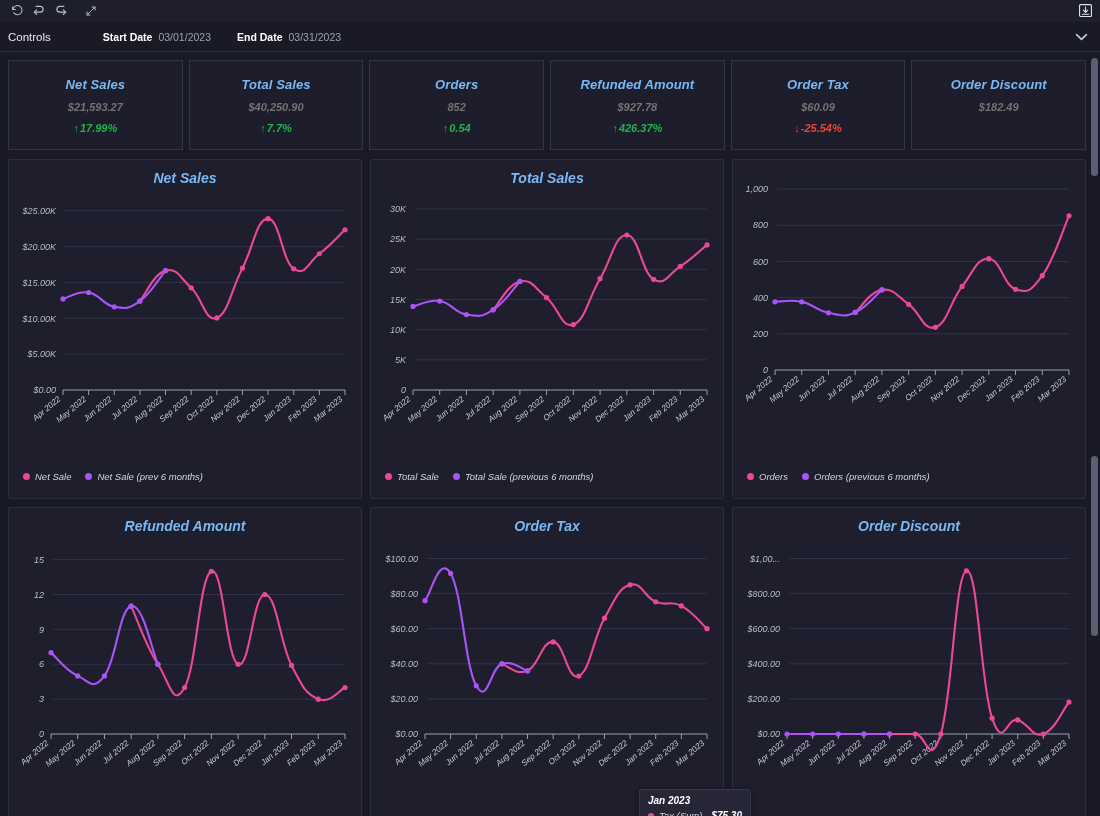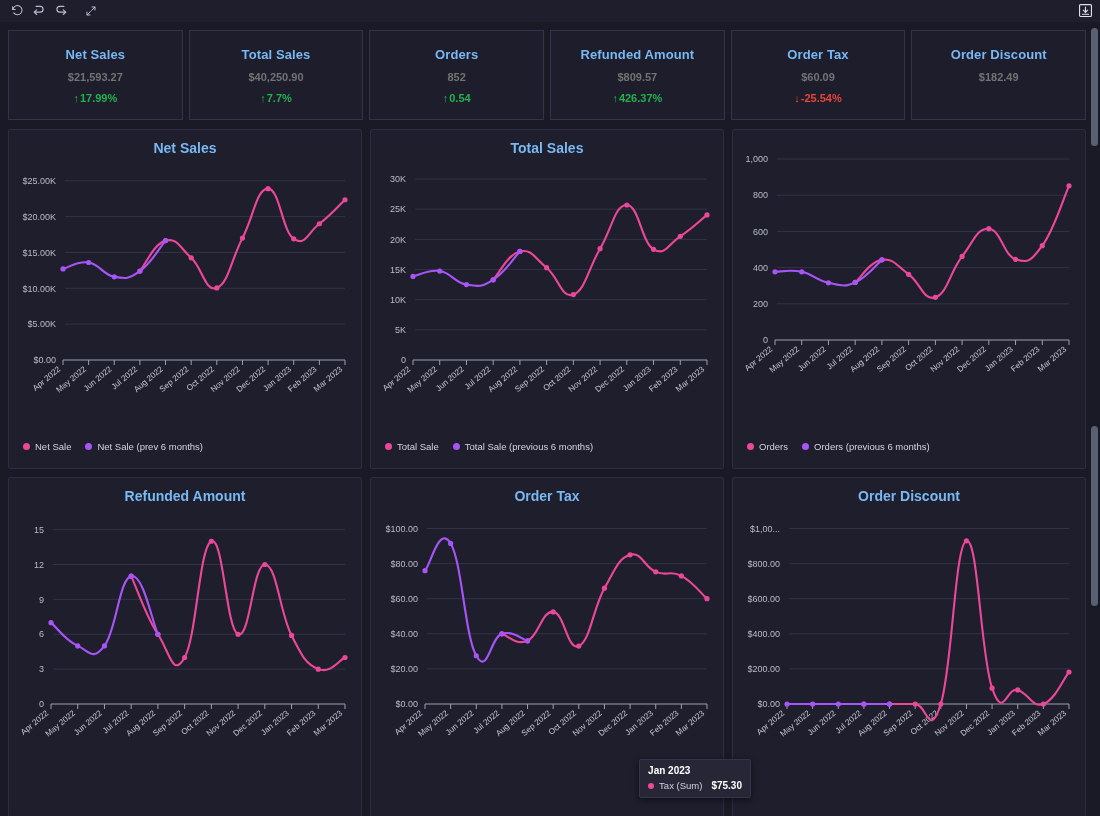--- a/index.html
+++ b/index.html
@@ -34,21 +34,21 @@
   }
   .ctrl-title { color: #e8e9ee; font-size: 11.5px; margin-right: 52px; }
   .ctrl-group { display: flex; align-items: baseline; margin-right: 26px; }
   .ctrl-label { color: #ffffff; font-size: 10.5px; font-weight: bold; margin-right: 6px; }
   .ctrl-value { color: #9aa0b4; font-size: 10.5px; }
   .chev { position: absolute; right: 12px; top: 50%; transform: translateY(-50%);
     color: #c6c9d6; cursor: pointer; display:flex; }
 
   
   .body-wrap { flex: 1; position: relative; overflow: hidden; padding: 0; }
-  .scroller { position: absolute; inset: 0; overflow: hidden; padding: 8px 14px 0 8px; }
+  .scroller { position: absolute; inset: 0; overflow: hidden; padding: 8px 14px 0 8px; font-style: italic; }
 
   
   .kpi-row { display: flex; gap: 6px; margin-bottom: 9px; }
   .kpi {
     flex: 1; height: 90px; background: #1d1d2b; border: 1px solid #33334a;
     display: flex; flex-direction: column; align-items: center; justify-content: center;
     gap: 9px;
   }
   .kpi-title { color: #79b8f3; font-size: 13px; font-weight: bold; letter-spacing: .1px; }
   .kpi-value { color: #737373; font-size: 11px; font-weight: bold; }
@@ -136,20 +136,36 @@
     <div class="tb-right" title="Download">
       <svg width="15" height="15" viewBox="0 0 24 24" fill="none" stroke="#dfe2ec" stroke-width="1.8" stroke-linecap="round" stroke-linejoin="round">
         <rect x="2.5" y="2.5" width="19" height="19" rx="1.5"></rect>
         <line x1="12" y1="6.5" x2="12" y2="15"></line>
           <polyline points="8.5,11.5 12,15 15.5,11.5"></polyline>
         <line x1="7" y1="18" x2="17" y2="18"></line>
       </svg>
     </div>
   </div>
 
+  <div class="controls">
+    <span class="ctrl-title">Controls</span>
+    <span class="ctrl-group">
+      <span class="ctrl-label">Start Date</span>
+      <span class="ctrl-value">03/01/2023</span>
+    </span>
+    <span class="ctrl-group">
+      <span class="ctrl-label">End Date</span>
+      <span class="ctrl-value">03/31/2023</span>
+    </span>
+    <span class="chev">
+      <svg width="13" height="9" viewBox="0 0 16 10" fill="none" stroke="#c6c9d6" stroke-width="2" stroke-linecap="round" stroke-linejoin="round">
+        <polyline points="2,2 8,8 14,2"></polyline>
+      </svg>
+    </span>
+  </div>
 
   <div class="body-wrap">
     <div class="scroller" id="scroller">
 
       <div class="kpi-row" id="kpi-row">
           <div class="kpi">
             <div class="kpi-title">Net Sales</div>
             <div class="kpi-value">$21,593.27</div>
             <div class="kpi-delta up"><span class="arr">↑</span><span>17.99%</span></div>
           </div>
@@ -158,21 +174,21 @@
             <div class="kpi-value">$40,250.90</div>
             <div class="kpi-delta up"><span class="arr">↑</span><span>7.7%</span></div>
           </div>
           <div class="kpi">
             <div class="kpi-title">Orders</div>
             <div class="kpi-value">852</div>
             <div class="kpi-delta up"><span class="arr">↑</span><span>0.54</span></div>
           </div>
           <div class="kpi">
             <div class="kpi-title">Refunded Amount</div>
-            <div class="kpi-value">$809.57</div>
+            <div class="kpi-value">$927.78</div>
             <div class="kpi-delta up"><span class="arr">↑</span><span>426.37%</span></div>
           </div>
           <div class="kpi">
             <div class="kpi-title">Order Tax</div>
             <div class="kpi-value">$60.09</div>
             <div class="kpi-delta down"><span class="arr">↓</span><span>-25.54%</span></div>
           </div>
           <div class="kpi">
             <div class="kpi-title">Order Discount</div>
             <div class="kpi-value">$182.49</div>

